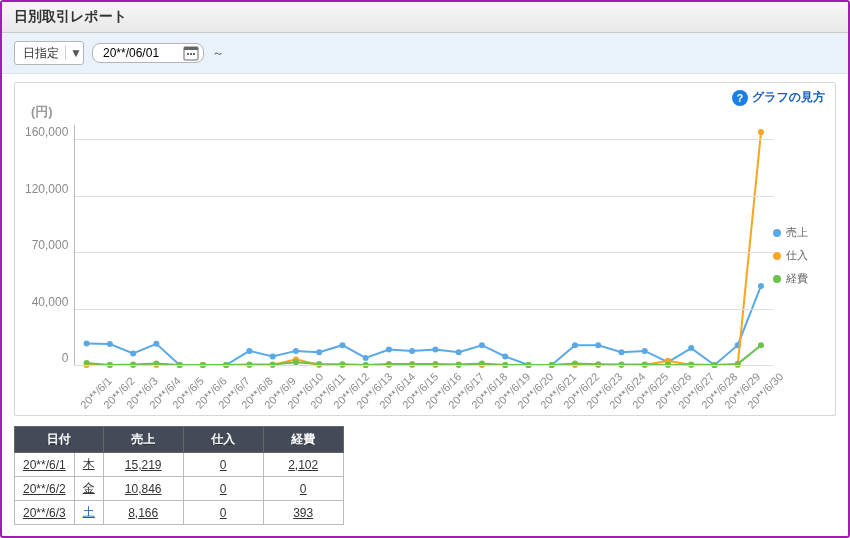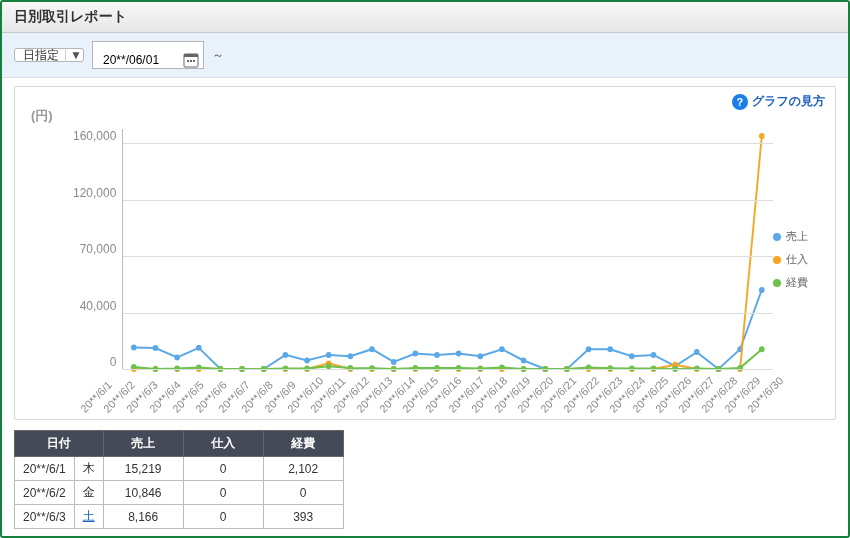--- a/index.html
+++ b/index.html
@@ -6,21 +6,21 @@
   body {
     margin: 0;
     font-family: Arial, "Hiragino Kaku Gothic Pro", "Meiryo", sans-serif;
     font-size: 12px;
     color: #333;
     background: #fff;
   }
   .frame {
     width: 850px;
     height: 538px;
-    border: 2px solid #15803d;
+    border: 2px solid #a21caf;
     border-radius: 3px;
     overflow: hidden;
     position: relative;
   }
   .titlebar {
     background: linear-gradient(#f7f7f7, #e8e8e8);
     border-bottom: 1px solid #c8c8c8;
     padding: 6px 12px;
     font-weight: bold;
     font-size: 14px;
@@ -33,40 +33,40 @@
     display: flex;
     align-items: center;
     gap: 8px;
   }
   .dropdown {
     display: inline-flex;
     align-items: center;
     background: #fff;
     border: 1px solid #b5b5b5;
     border-radius: 3px;
-    height: 14px;
+    height: 24px;
     padding: 0 4px 0 8px;
     font-size: 12px;
     cursor: pointer;
   }
   .dropdown .dd-label { padding-right: 6px; }
   .dropdown .dd-arrow {
     border-left: 1px solid #ccc;
     padding: 0 4px;
     color: #555;
     width: 14px;
     text-align: center;
   }
   .date-input {
     display: inline-flex;
-    align-items: flex-end;
+    align-items: center;
     background: #fff;
     border: 1px solid #b5b5b5;
-    border-radius: 0;
-    height: 28px;
+    border-radius: 8px;
+    height: 20px;
     padding: 0 4px 0 8px;
     font-size: 12px;
   }
   .date-input input {
     border: none;
     font-size: 12px;
     width: 82px;
     outline: none;
     background: transparent;
   }
@@ -121,21 +121,20 @@
   }
   .y-axis {
     display: flex;
     flex-direction: column;
     justify-content: space-between;
     align-items: flex-end;
     height: 240px;
     padding: 0 6px 0 0;
     color: #8a8a8a;
     font-size: 12px;
-    margin-left: 48px;
   }
   .plot-area {
     position: relative;
     flex: 1;
     height: 240px;
     border-left: 1px solid #bbb;
   }
   .gridline {
     position: absolute;
     left: 0; right: 0;
@@ -184,20 +183,21 @@
   .legend-dot {
     width: 8px;
     height: 8px;
     border-radius: 50%;
     display: inline-block;
   }
   .data-table {
     margin: 10px 12px 0 12px;
     border-collapse: collapse;
     font-size: 12px;
+    text-decoration: underline;
   }
   .data-table th {
     background: #444a57;
     color: #fff;
     font-weight: bold;
     padding: 4px 10px;
     border: 1px solid #666;
     text-align: center;
   }
   .data-table td {

